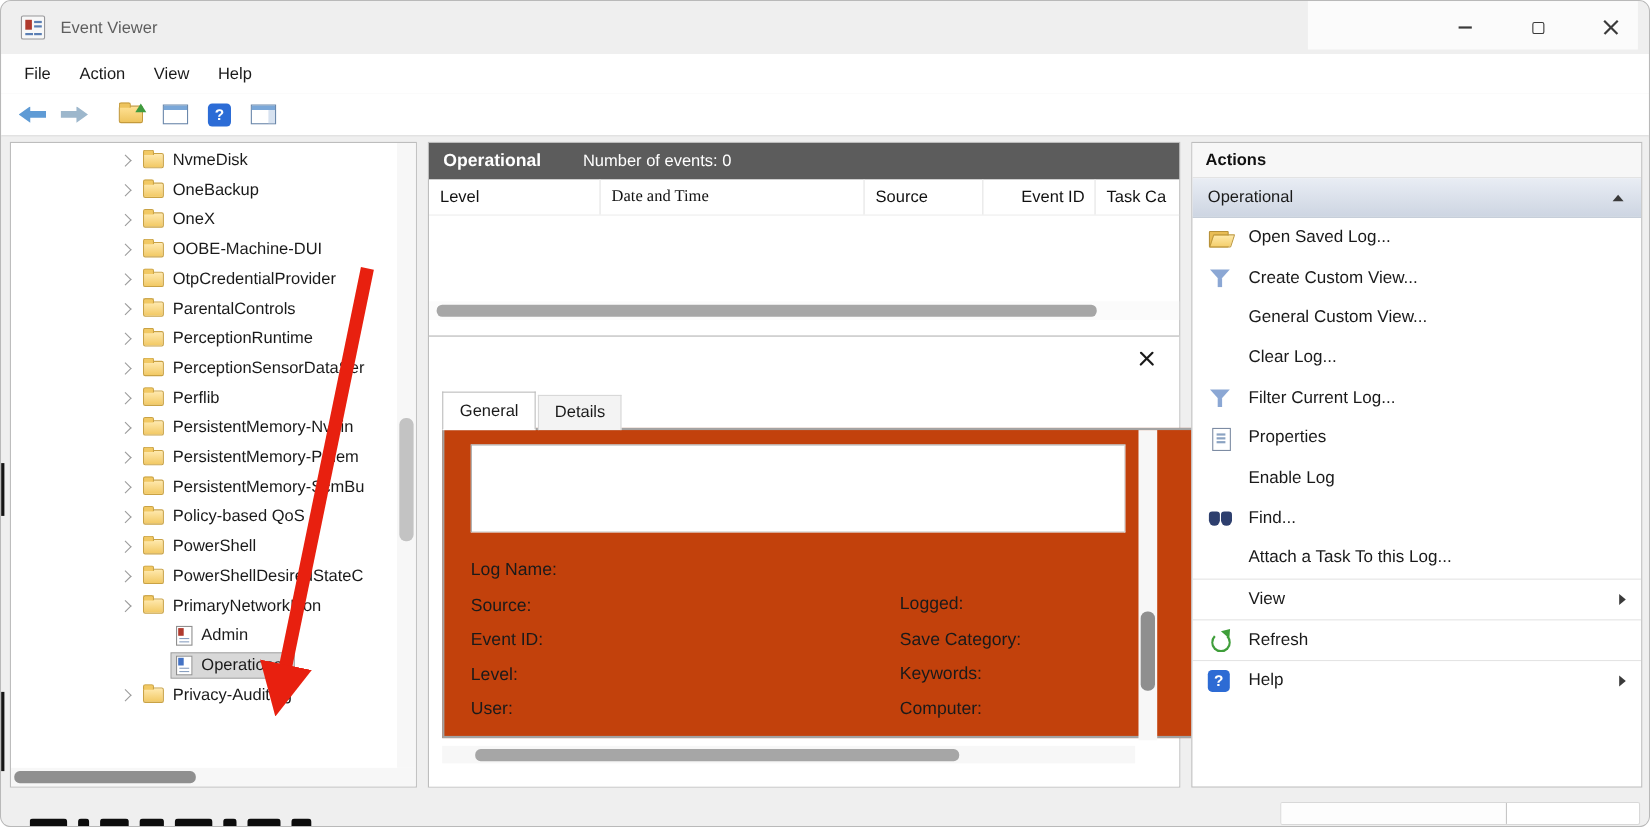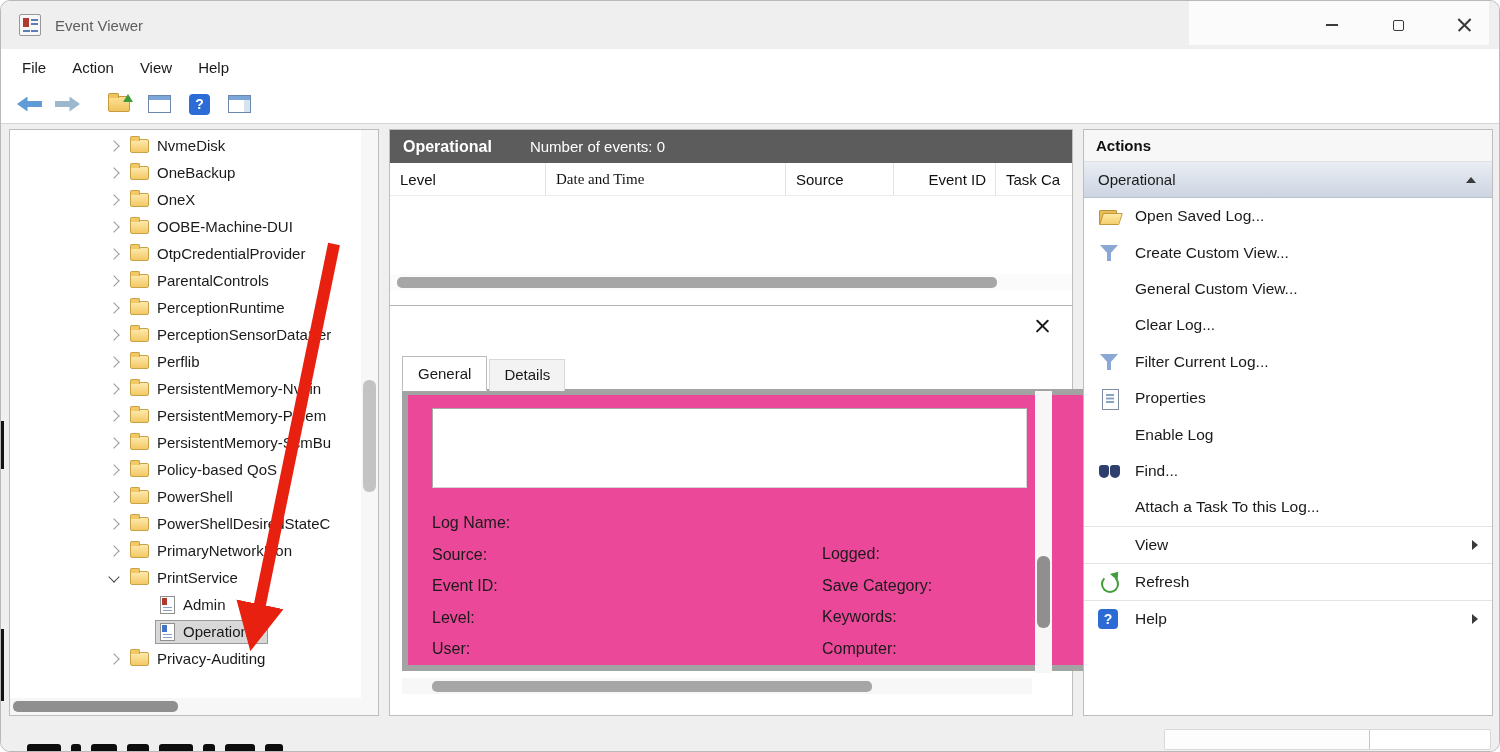--- a/index.html
+++ b/index.html
@@ -80,21 +80,21 @@
   .center-hscroll .thumb{position:absolute;left:7px;top:3px;width:600px;height:11px;background:#a6a6a6;border-radius:5px;}
   .preview{position:absolute;left:0;right:0;top:175px;bottom:0;border-top:1px solid #b3b3b3;background:#fff;}
   .preview-close{position:absolute;top:13px;right:22px;width:15px;height:15px;cursor:default;}
   .preview-close::before,.preview-close::after{content:"";position:absolute;left:-1px;top:6.4px;width:17px;height:2.3px;background:#1a1a1a;border-radius:1px;}
   .preview-close::before{transform:rotate(45deg);}
   .preview-close::after{transform:rotate(-45deg);}
   .tabs{position:absolute;left:12px;top:50px;display:flex;z-index:2;}
   .tab{font-size:15px;color:#1a1a1a;}
   .tab.active{background:#fff;border:1px solid #bcbcbc;border-bottom:1px solid #fff;padding:8px 15px 8px;}
   .tab:not(.active){border:1px solid #d8d8d8;border-bottom:none;background:#f3f3f3;margin-top:3px;padding:6px 14px 5px;margin-left:2px;}
-  .content-box{position:absolute;left:12px;top:83px;width:744px;height:282px;border:6px solid #a3a3a3;background:#ec4899;overflow:hidden;}
+  .content-box{position:absolute;left:12px;top:83px;width:744px;height:282px;border:2px solid #a3a3a3;background:#c2410c;overflow:hidden;}
   .desc-box{position:absolute;left:24px;top:13px;width:595px;height:80px;border:1px solid #a9a9a9;border-bottom-color:#d5d5d5;border-right-color:#d5d5d5;background:#fff;}
   .fields-left{position:absolute;left:24px;top:118px;}
   .fields-right{position:absolute;left:414px;top:149px;}
   .field{font-size:16px;color:#1a1a1a;height:31.6px;line-height:20px;}
   .preview-vscroll{position:absolute;right:20px;top:85px;width:17px;height:282px;background:#f7f7f7;}
   .preview-vscroll .thumb{position:absolute;left:2px;width:13px;top:165px;height:72px;background:#8f8f8f;border-radius:6px;}
   .preview-hscroll{position:absolute;left:12px;top:372px;width:630px;height:16px;background:#f7f7f7;}
   .preview-hscroll .thumb{position:absolute;left:30px;top:2.5px;width:440px;height:11px;background:#a6a6a6;border-radius:5px;}
 
   
@@ -282,27 +282,20 @@
               <div class="tree-label">PowerShellDesiredStateC</div>
             </div>
           </div>
           <div class="tree-row">
             <div class="chevron right"></div>
             <div class="tree-sel">
               <div class="icon-folder"></div>
               <div class="tree-label">PrimaryNetworkIcon</div>
             </div>
           </div>
-          <div class="tree-row">
-            <div class="chevron down"></div>
-            <div class="tree-sel">
-              <div class="icon-folder"></div>
-              <div class="tree-label">PrintService</div>
-            </div>
-          </div>
           <div class="tree-row child">
             <div class="tree-sel">
               <div class="icon-log log-admin"></div>
               <div class="tree-label">Admin</div>
             </div>
           </div>
           <div class="tree-row child">
             <div class="tree-sel selected">
               <div class="icon-log log-operational"></div>
               <div class="tree-label">Operational</div>

